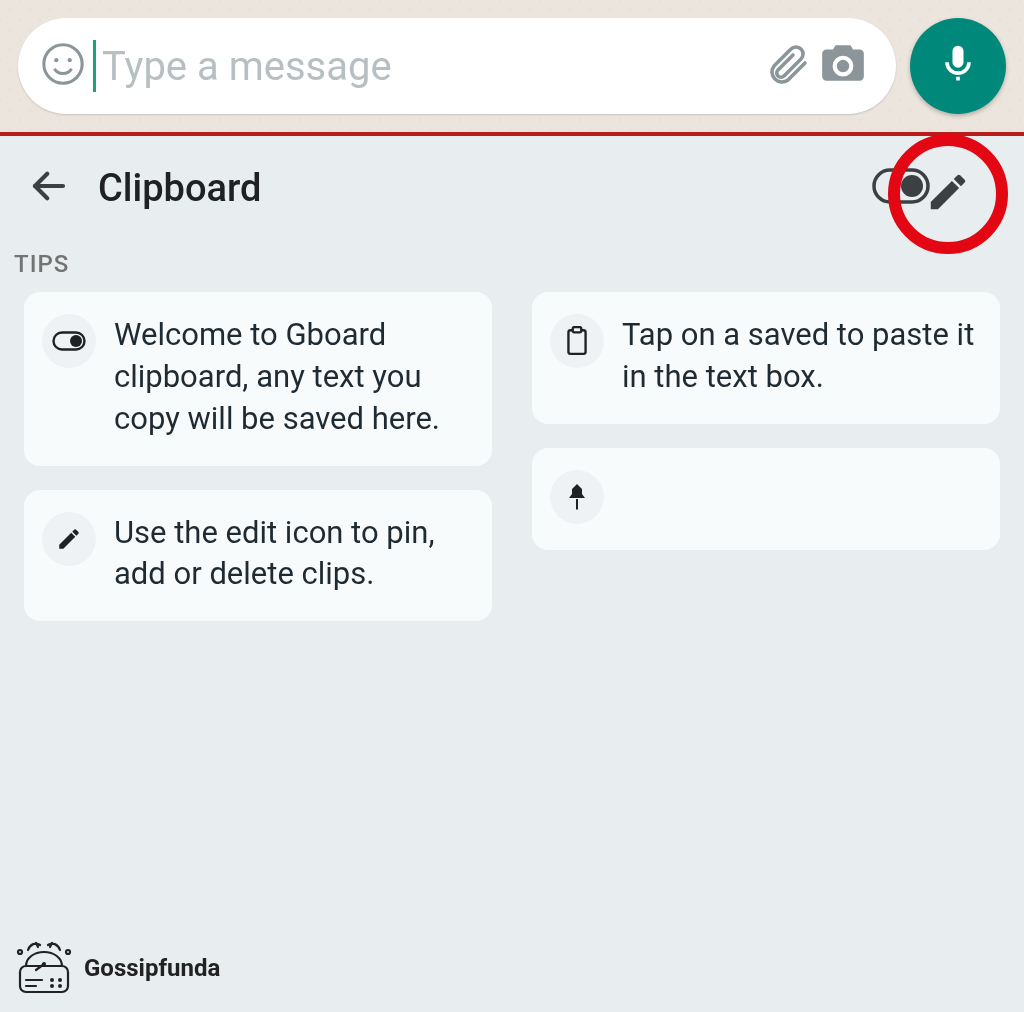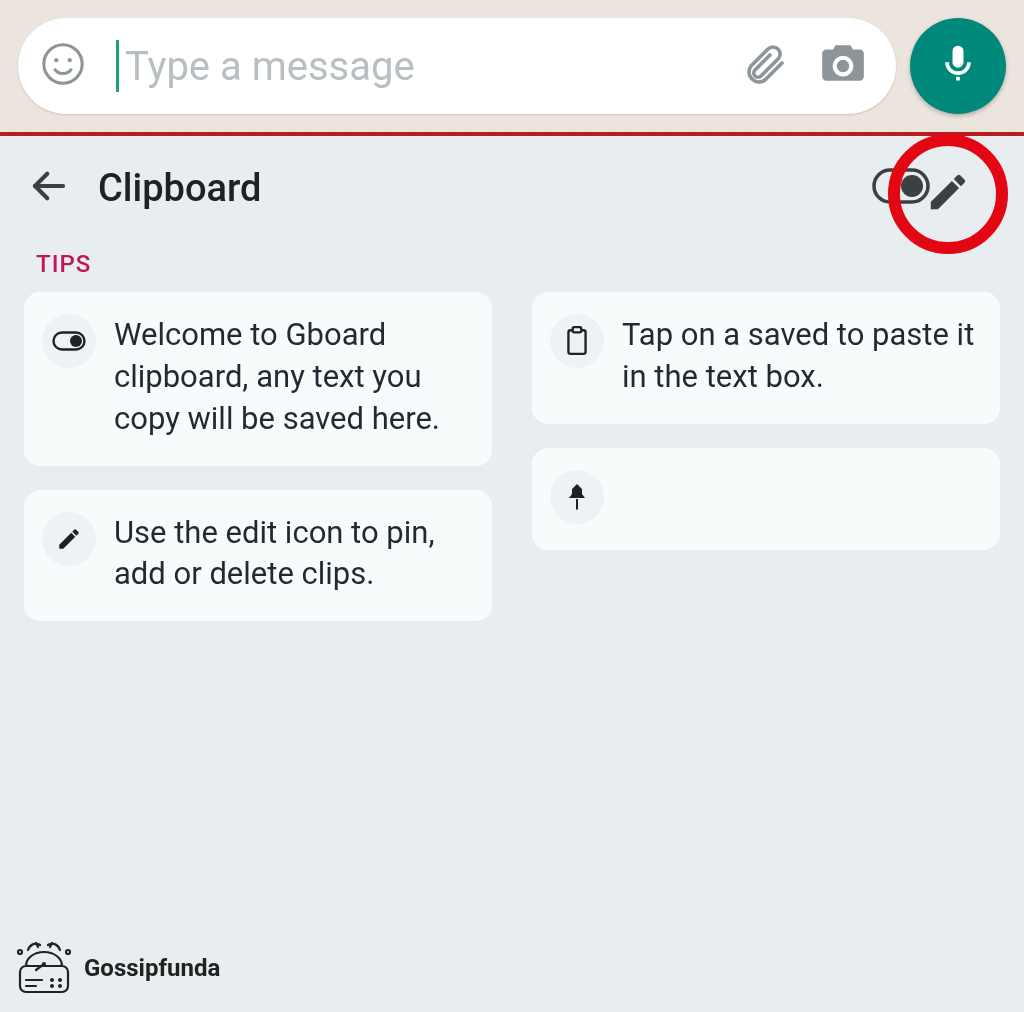--- a/index.html
+++ b/index.html
@@ -28,21 +28,21 @@
   }
   .wa-input-pill {
     flex: 1;
     height: 96px;
     background: #ffffff;
     border-radius: 48px;
     display: flex;
     align-items: center;
     padding: 0 28px 0 22px;
     box-shadow: 0 1px 2px rgba(0,0,0,0.15);
-    gap: 30px;
+    gap: 7px;
   }
   .wa-emoji { color: #8b959a; flex-shrink: 0; }
   .wa-text {
     flex: 1;
     position: relative;
     height: 60px;
     display: flex;
     align-items: center;
   }
   .wa-cursor {
@@ -99,22 +99,22 @@
     height: 120px;
     border-radius: 50%;
     border: 12px solid #e30613;
     display: flex;
     align-items: center;
     justify-content: center;
   }
   .gb-edit { color: #3c4043; }
 
   .gb-section-label {
-    padding: 10px 36px 14px;
-    color: #be185d;
+    padding: 10px 14px 14px;
+    color: #737373;
     font-size: 24px;
     letter-spacing: 1px;
     font-weight: 500;
   }
 
   .gb-tips {
     display: grid;
     grid-template-columns: 1fr 1fr;
     gap: 40px;
     padding: 0 24px;

